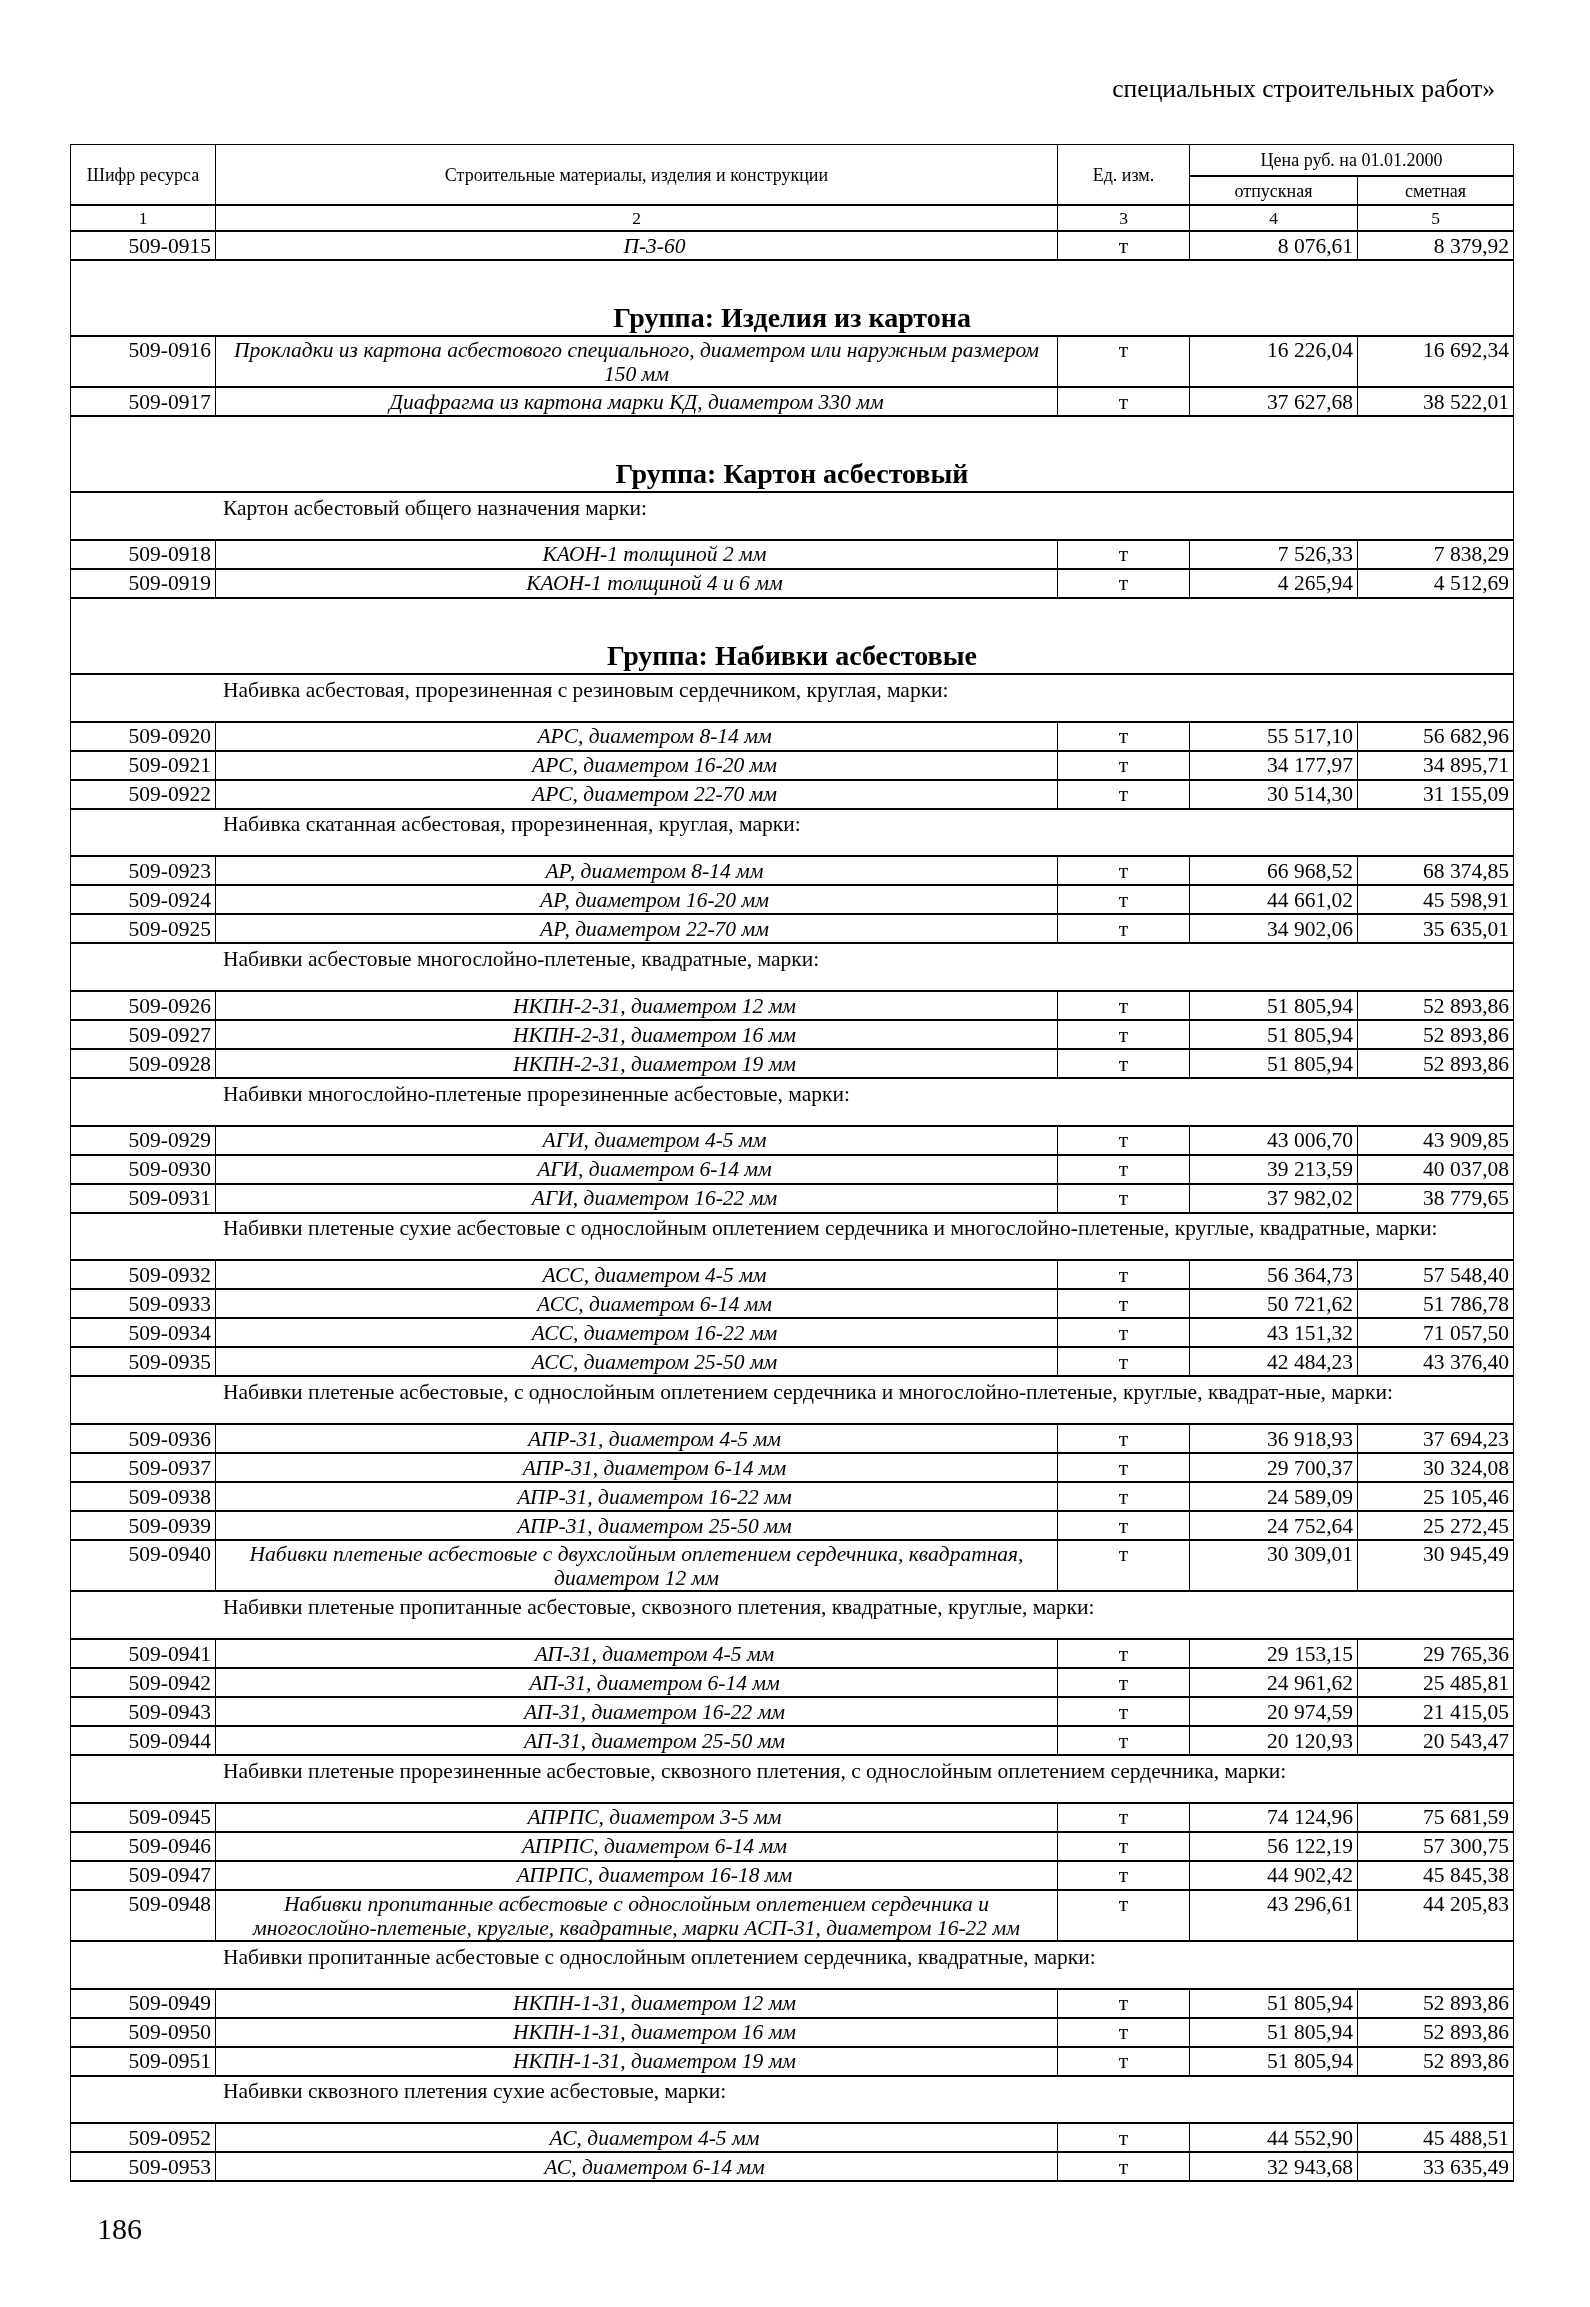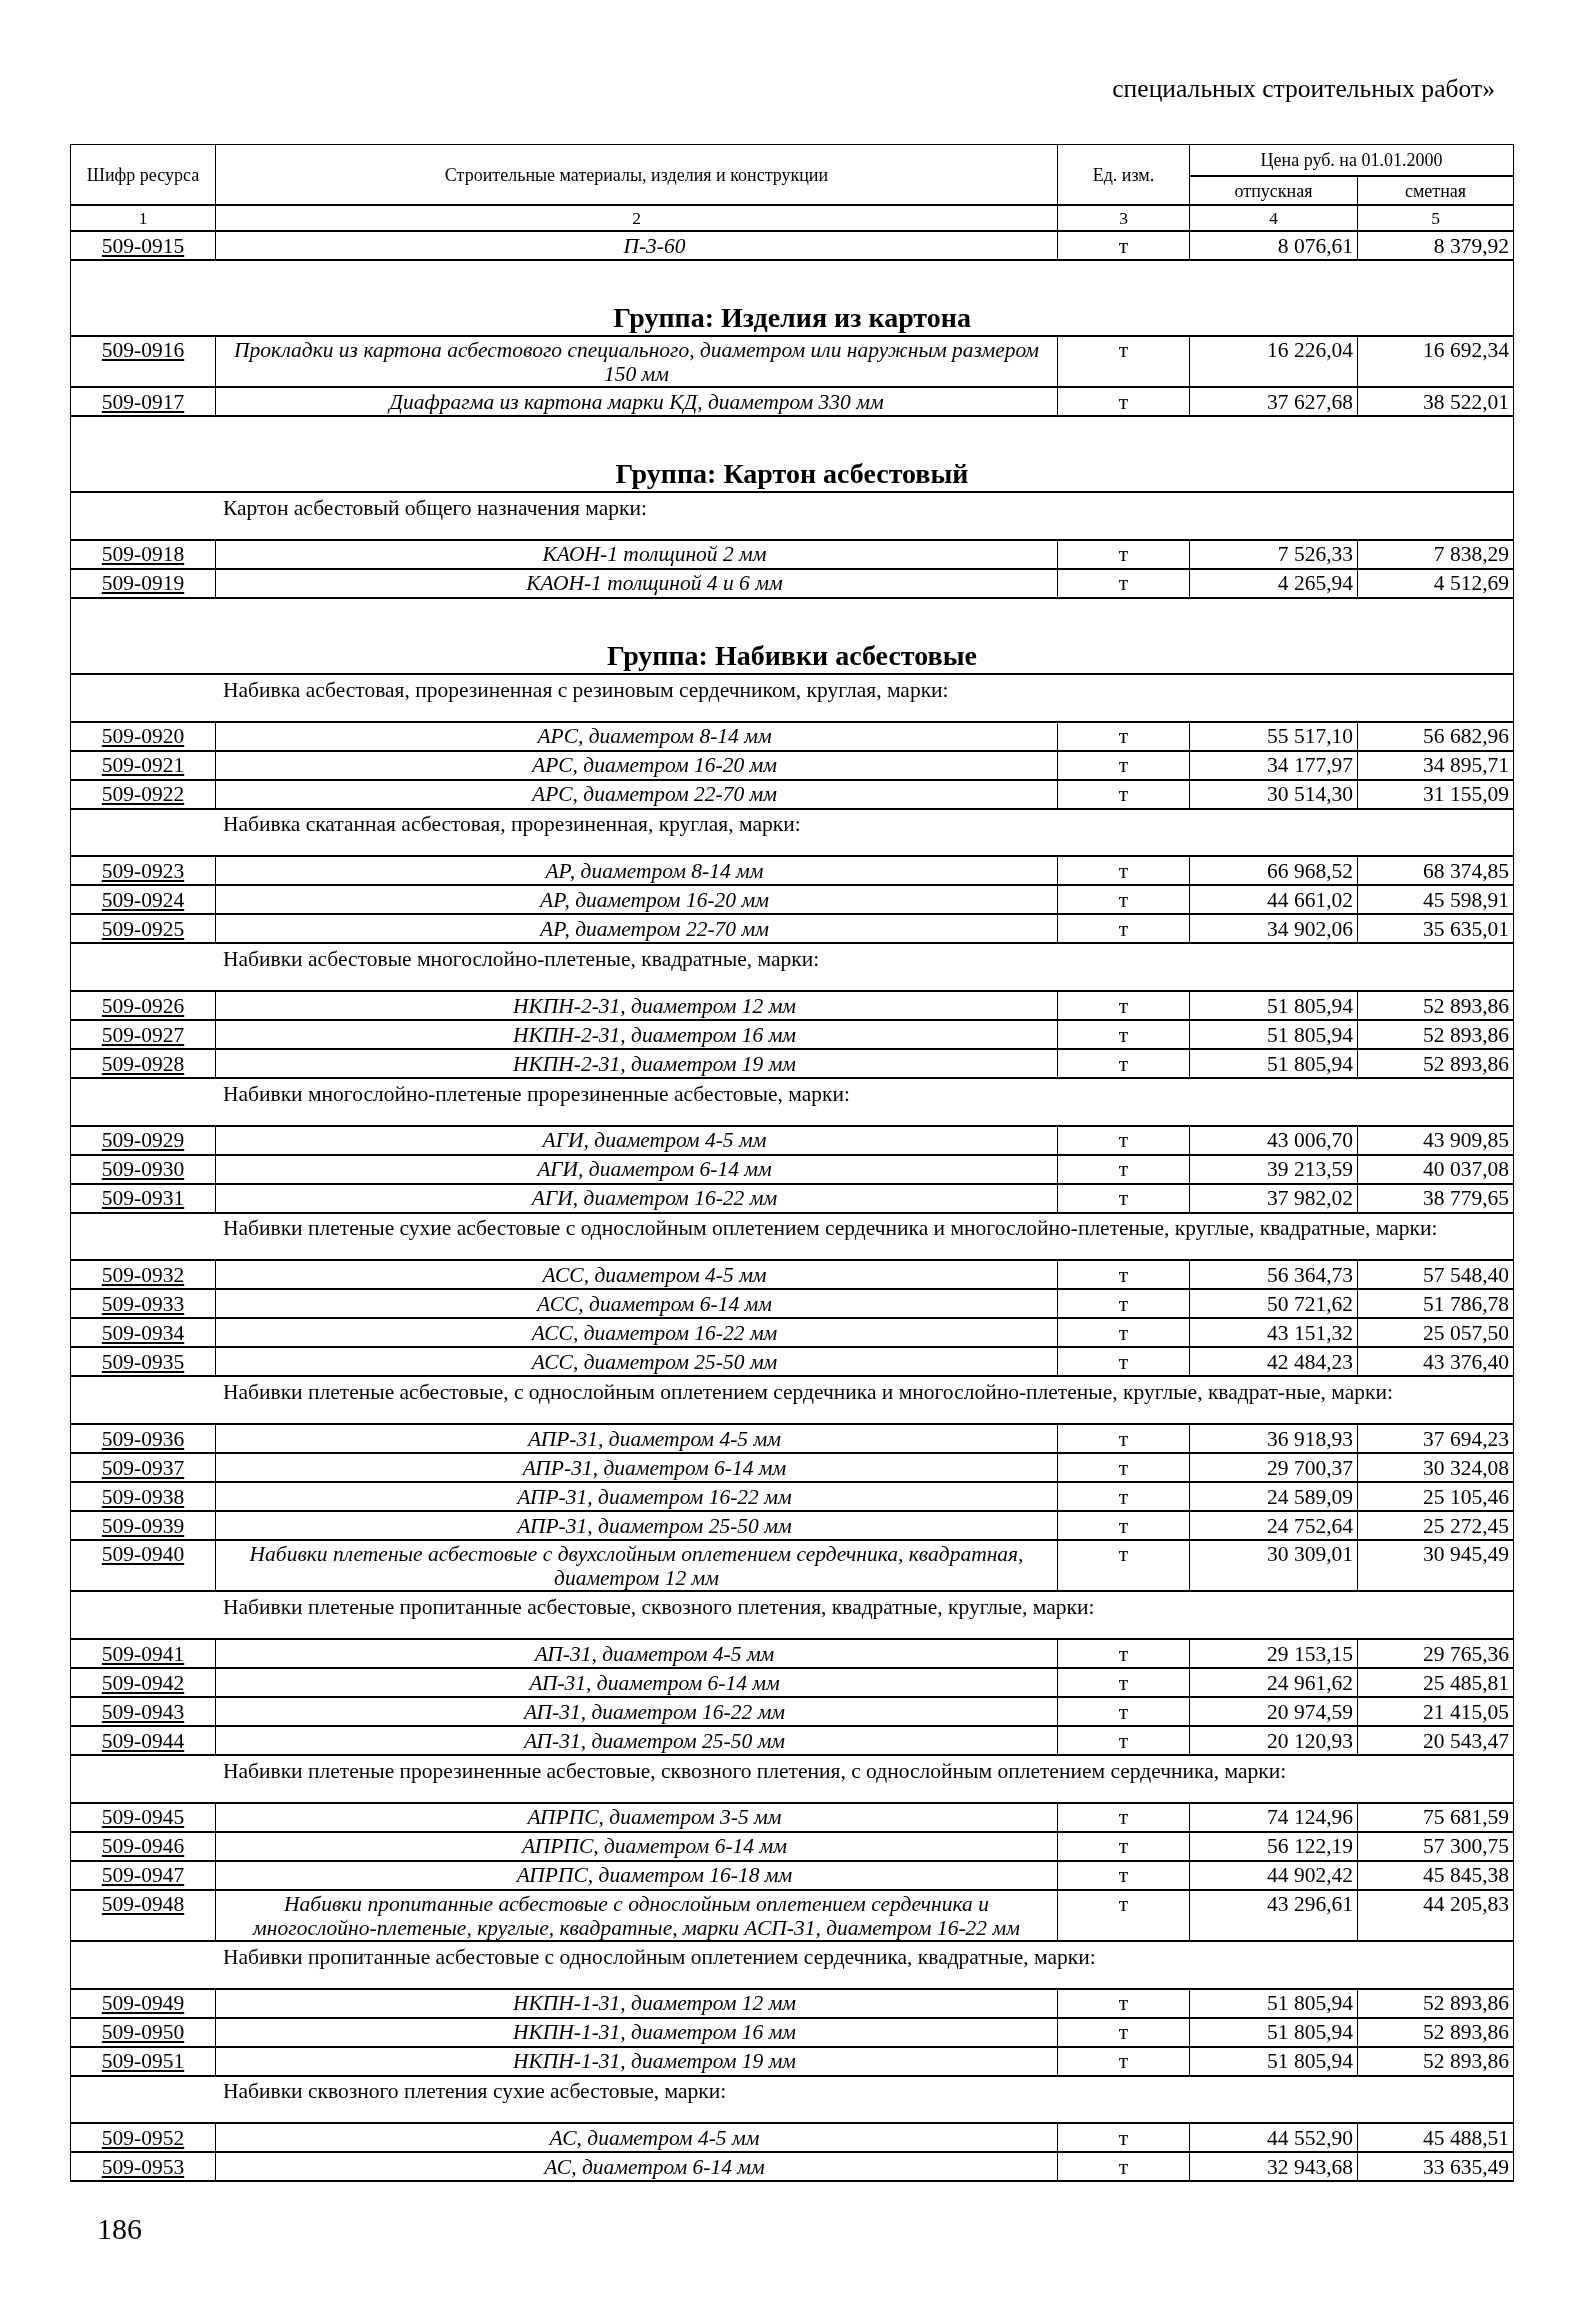--- a/index.html
+++ b/index.html
@@ -7,21 +7,21 @@
   .doc-title { position:absolute; left:101px; top:73px; width:1394px; font-size:25.6px; line-height:32px; text-align:right; }
   .doc-title .l1 { display:block; text-align:left; }
   table.price { position:absolute; left:70px; top:144px; width:1444px; border-collapse:collapse; table-layout:fixed; font-size:21.5px; }
   table.price td, table.price th { border:1.3px solid #000; padding:0 4px; vertical-align:middle; font-weight:normal; line-height:24px; }
   table.price tr { border-bottom:2.7px solid #000; }
   col.c1 { width:145px; } col.c2 { width:842px; } col.c3 { width:132px; } col.c4 { width:168px; } col.c5 { width:156px; }
   .hdr th { font-size:18px; text-align:center; line-height:21.5px; }
   .hdr-row1 th { height:30px; }
   .hdr-row2 th { height:27px; }
   .num-row td { font-size:17.5px; text-align:center; height:17.5px; line-height:17.5px; }
-  td.code { text-align:center; white-space:nowrap;text-decoration:underline; }
+  td.code { text-align:right; white-space:nowrap; }
   td.name { text-align:center;font-style:italic; }
   td.name.indent { padding-left:40px; }
   td.unit { text-align:center; }
   td.price-v { text-align:right; white-space:nowrap; }
   tr.item td { height:27px; }
   tr.item.multi td { vertical-align:top; padding-top:1.3px; }
   tr.group td { text-align:center; font-weight:bold; font-size:28px; height:54px; line-height:34px; padding-top:20px; vertical-align:bottom; }
   tr.sub td.sub-label { text-align:left; padding-left:152px; height:43px; vertical-align:top; padding-top:2.7px; }
   .page-num { position:absolute; left:97px; top:2212px; font-size:30px; }
 </style>
@@ -218,21 +218,21 @@
         <td class="name indent">АСС, диаметром 6-14 мм</td>
         <td class="unit">т</td>
         <td class="price-v">50 721,62</td>
         <td class="price-v">51 786,78</td>
       </tr>
       <tr class="item">
         <td class="code">509-0934</td>
         <td class="name indent">АСС, диаметром 16-22 мм</td>
         <td class="unit">т</td>
         <td class="price-v">43 151,32</td>
-        <td class="price-v">25 057,50</td>
+        <td class="price-v">71 057,50</td>
       </tr>
       <tr class="item">
         <td class="code">509-0935</td>
         <td class="name indent">АСС, диаметром 25-50 мм</td>
         <td class="unit">т</td>
         <td class="price-v">42 484,23</td>
         <td class="price-v">43 376,40</td>
       </tr>
       <tr class="sub">
         <td colspan="5" class="sub-label">Набивки плетеные асбестовые, с однослойным оплетением сердечника и многослойно-плетеные, круглые, квадрат-ные, марки:</td>

